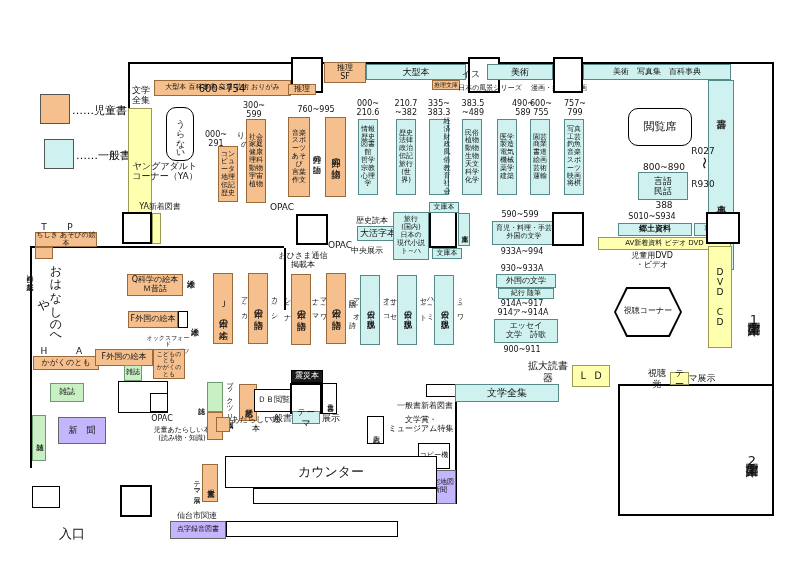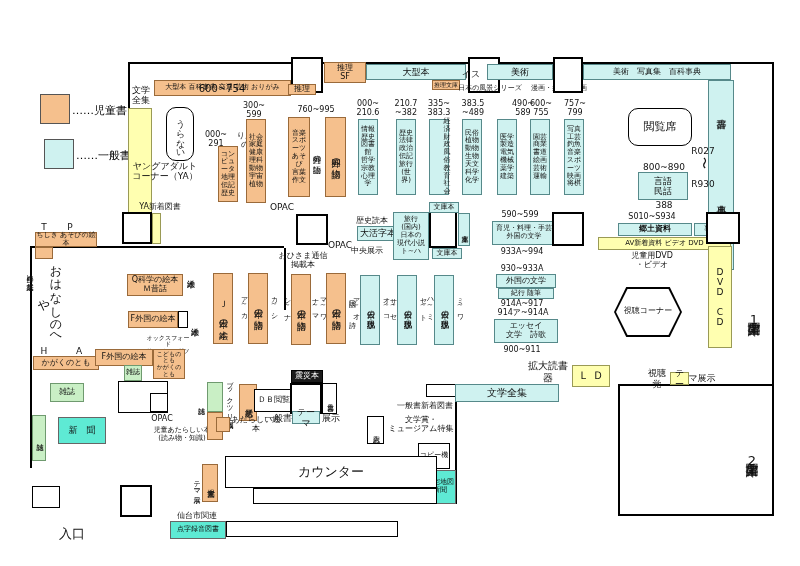--- a/index.html
+++ b/index.html
@@ -15,21 +15,21 @@
   .sw-gen{left:44px;top:139px;background:#CFF2F0;}
   .swlab{position:absolute;font-size:11px;}
   .swlab-child{left:72px;top:103px;}
   .swlab-gen{left:76px;top:148px;}
   .el{position:absolute;box-sizing:border-box;display:flex;align-items:center;justify-content:center;
     text-align:center;line-height:1.12;white-space:pre-line;font-size:8px;color:#111;}
   .child{background:#F5C08D;border:1px solid #9a6a3a;}
   .gen{background:#CFF2F0;border:1px solid #56898a;}
   .yel{background:#FFFFB0;border:1px solid #9a9a55;}
   .grn{background:#C9EFC5;border:1px solid #6f9a6f;}
-  .gray{background:#5eead4;border:1px solid #666;}
+  .gray{background:#c4b5fd;border:1px solid #666;}
   .white{background:#fff;border:1.5px solid #000;}
   .pillar{background:#fff;border:2px solid #000;}
   .dark{background:#1a1a1a;color:#fff;border:1px solid #000;}
   .lab{background:transparent;border:none;}
   .v{writing-mode:vertical-rl;text-orientation:upright;line-height:1;}
   .wall{background:#000;border:none;}
   .rounded{background:#fff;border:1.5px solid #000;border-radius:10px;}
   .hexb{background:#000;border:none;clip-path:polygon(18% 0,82% 0,100% 50%,82% 100%,18% 100%,0 50%);}
   .hexw{background:#fff;border:none;clip-path:polygon(18% 0,82% 0,100% 50%,82% 100%,18% 100%,0 50%);}
   .rot{transform:rotate(90deg);}

